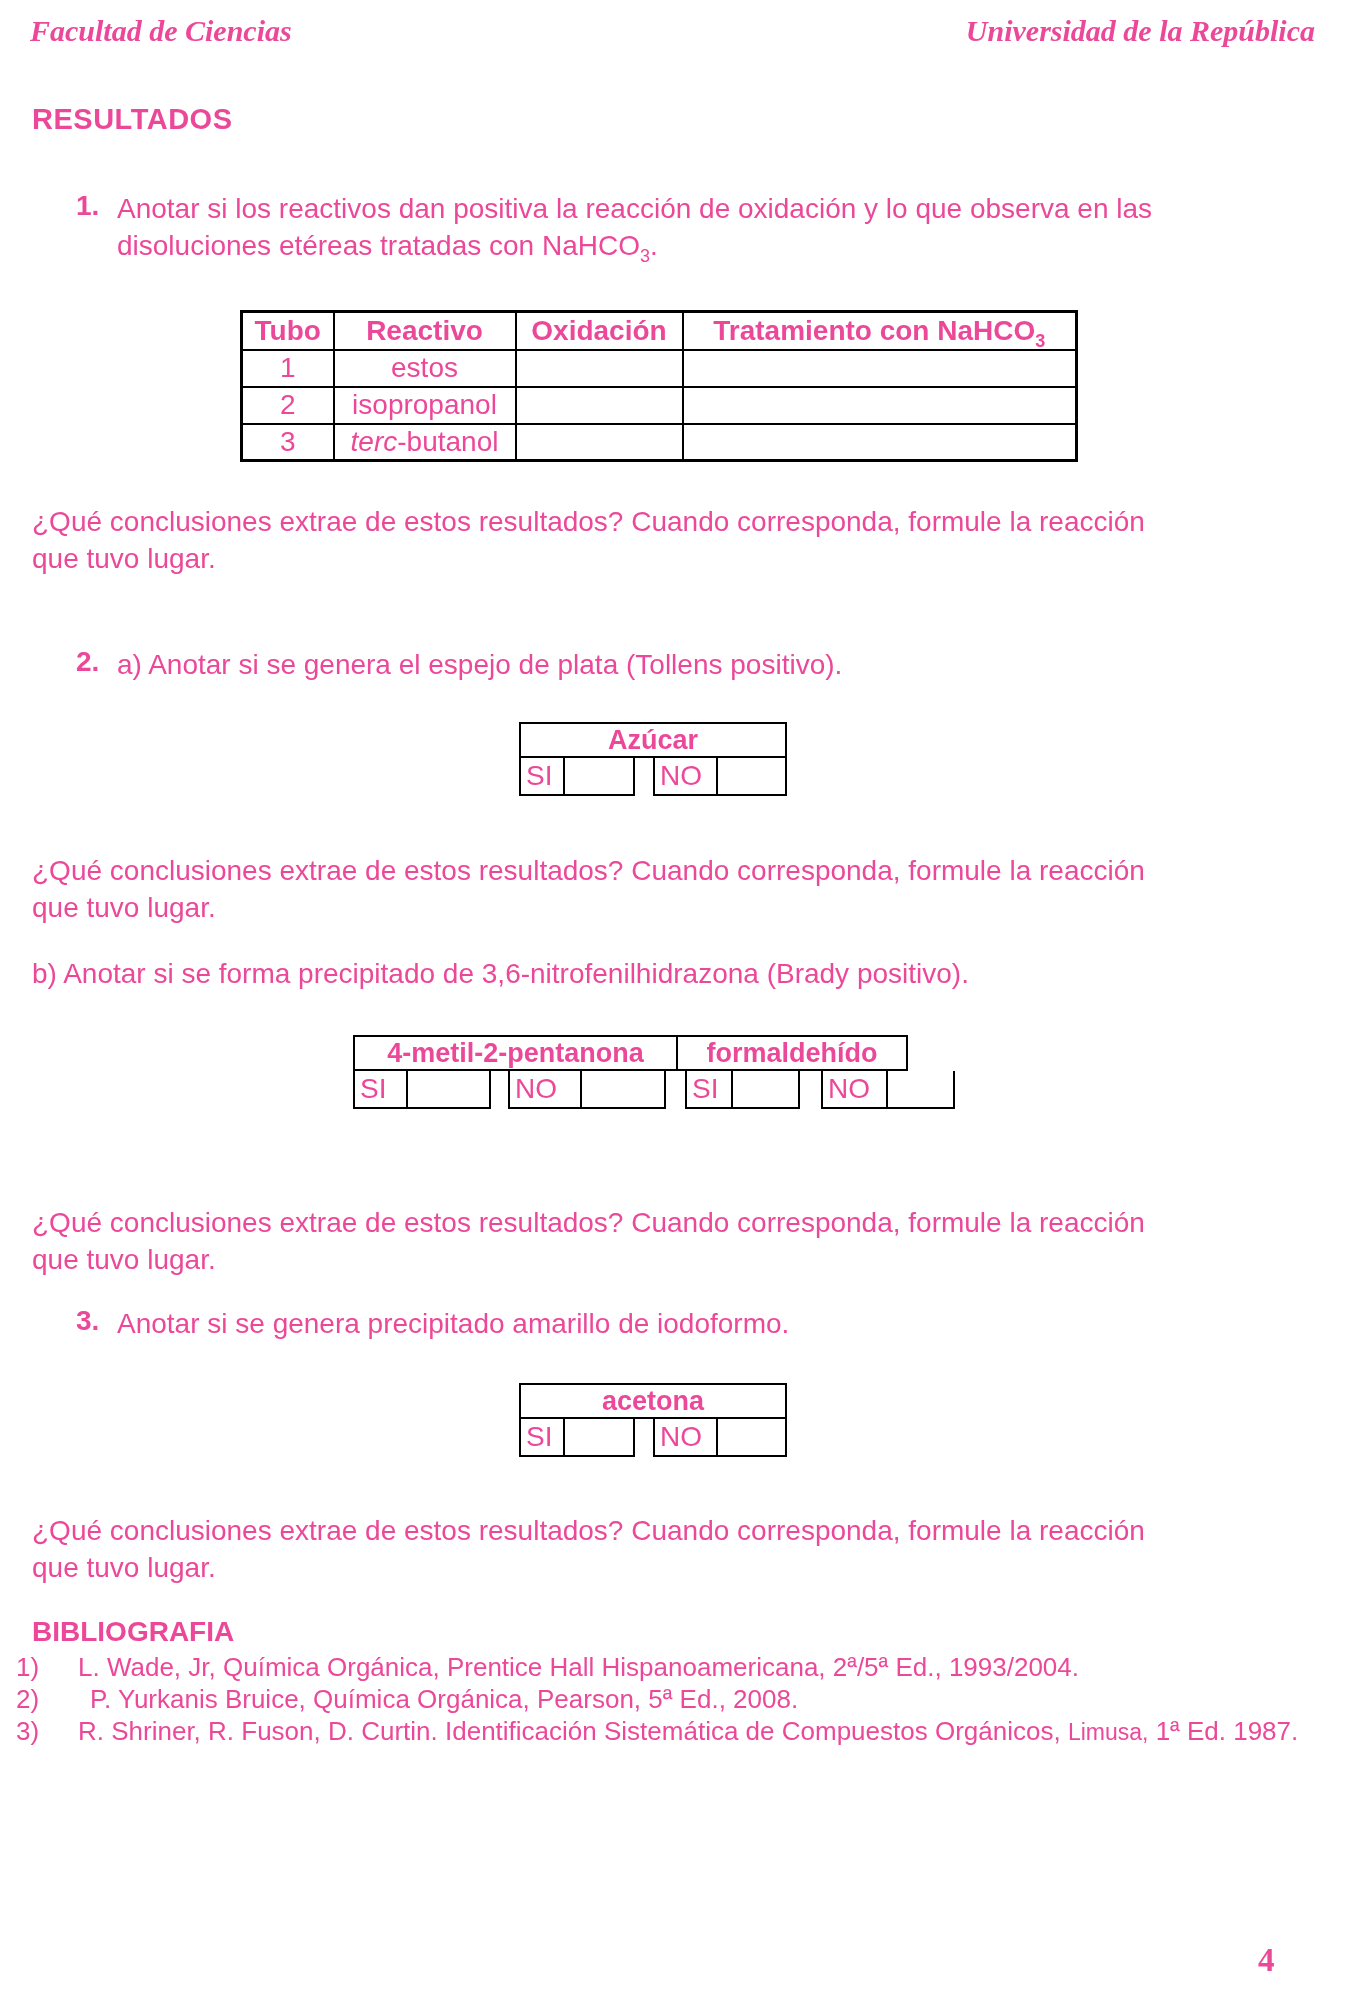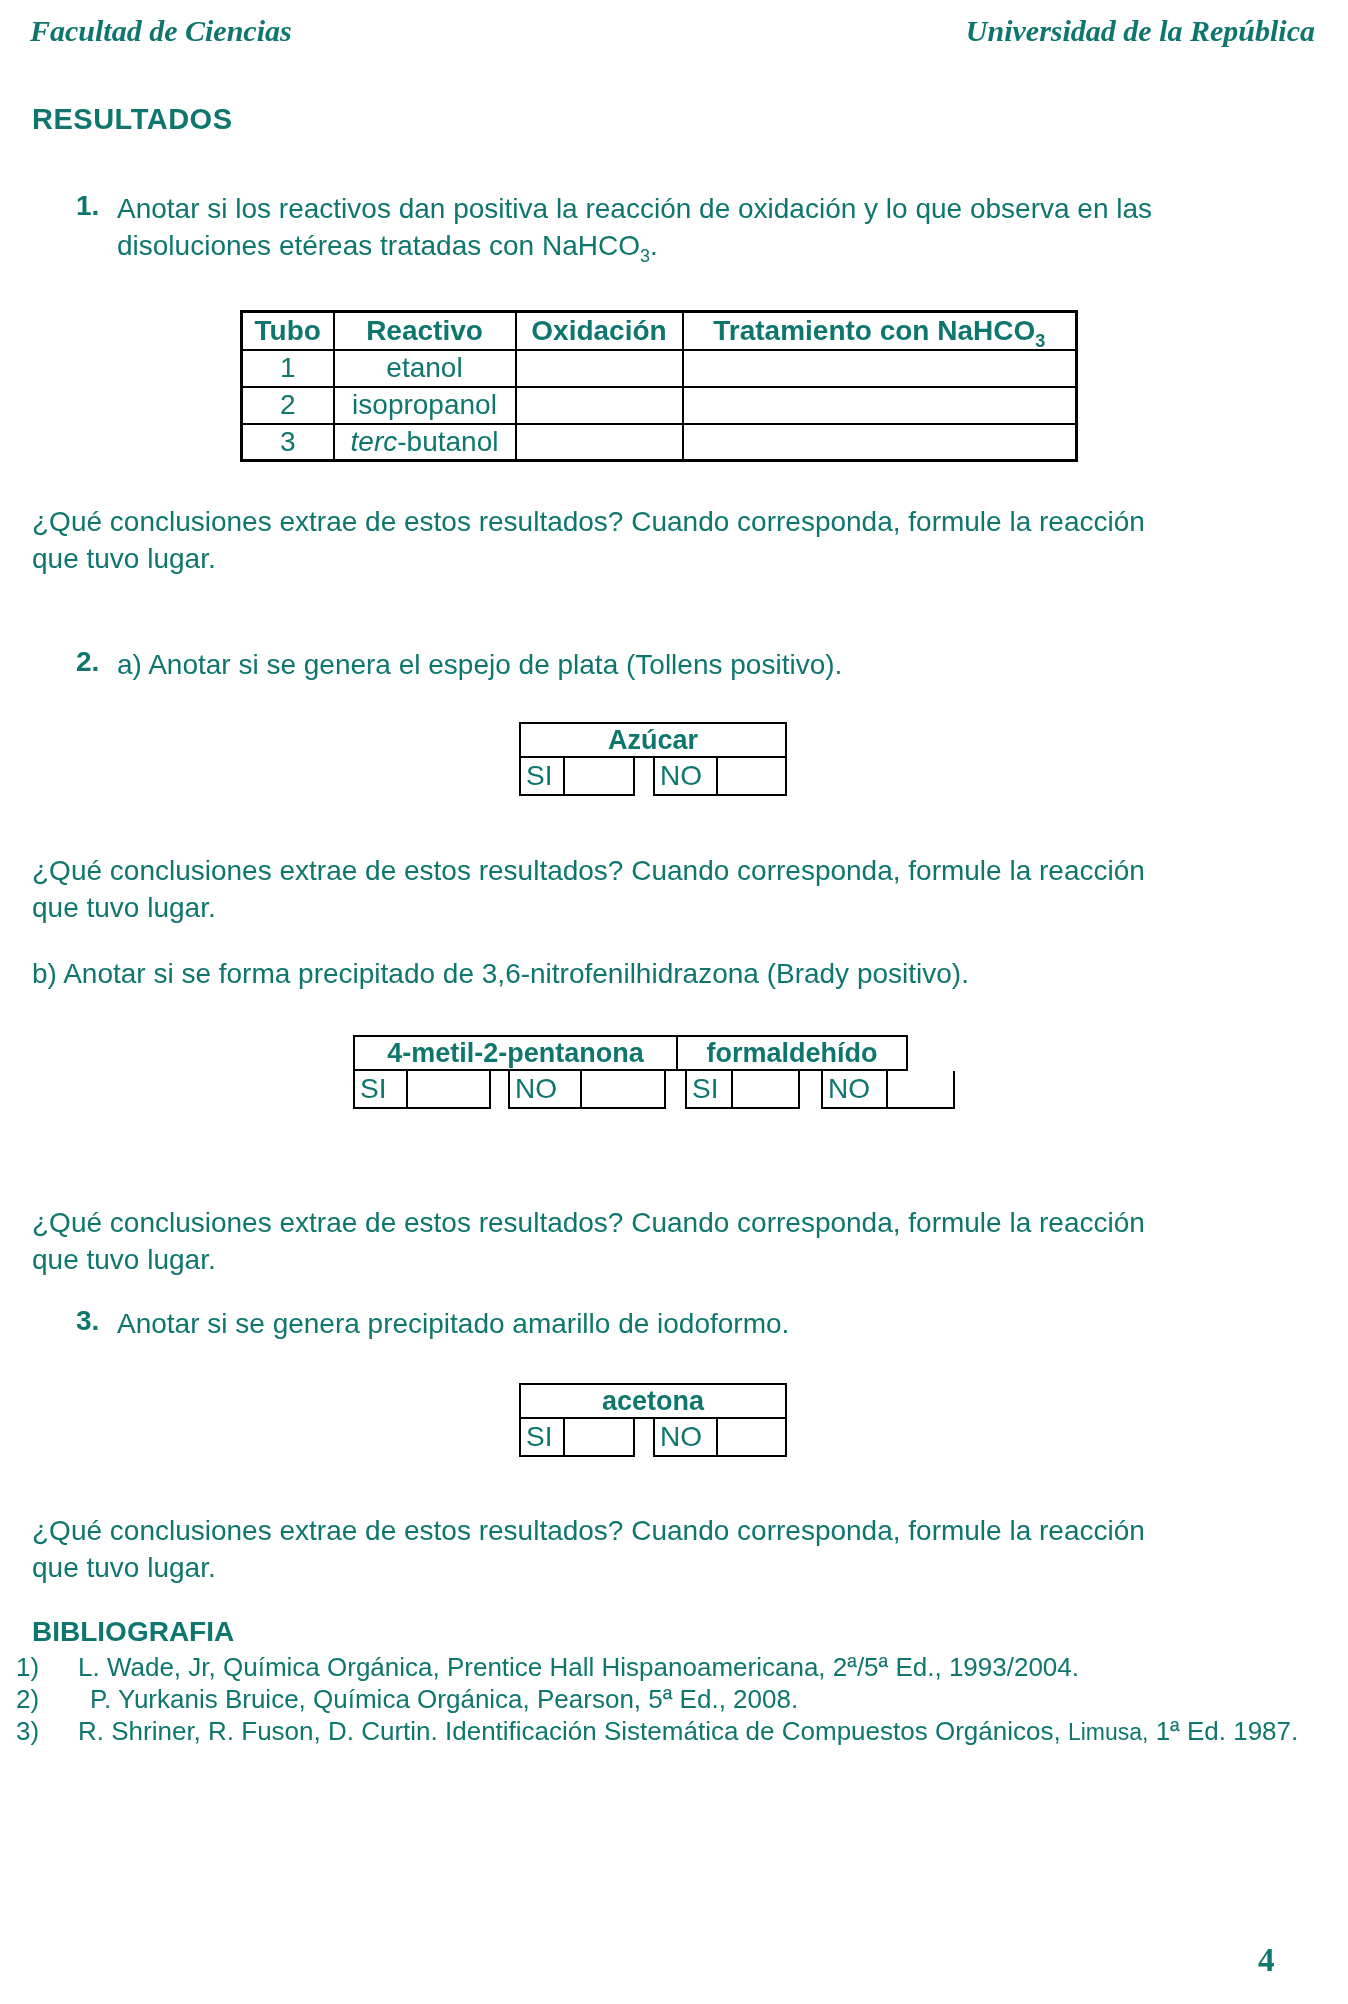--- a/index.html
+++ b/index.html
@@ -1,18 +1,18 @@
 <!DOCTYPE html>
 <html><head>
 <meta charset="utf-8">
 <style>
   * { margin:0; padding:0; box-sizing:border-box; }
   html,body { background:#ffffff; }
   .page {
-    position:relative; width:1348px; height:2004px; background:#ffffff; color:#0f766e;
+    position:relative; width:1348px; height:2004px; background:#ffffff; color:#ec4899;
     font-family:"Liberation Sans", sans-serif; font-size:28px; overflow:hidden;
   }
   .abs { position:absolute; }
   .line { white-space:nowrap; }
   .serifhead {
     font-family:"Liberation Serif", serif; font-style:italic; font-weight:bold; font-size:30px;
     white-space:nowrap;
   }
   .doc-title { font-weight:bold; font-size:29px; letter-spacing:0.5px; }
   .para div { line-height:37px; white-space:nowrap; }
@@ -77,21 +77,21 @@
       </colgroup>
     <tbody>
         <tr class="th">
       <td>Tubo</td>
       <td>Reactivo</td>
       <td>Oxidación</td>
       <td><span>Tratamiento con NaHCO</span><sub>3</sub></td>
     </tr>
     <tr>
       <td>1</td>
-      <td>etanol</td>
+      <td>estos</td>
       <td></td>
       <td></td>
     </tr>
     <tr>
       <td>2</td>
       <td>isopropanol</td>
       <td></td>
       <td></td>
     </tr>
     <tr>

